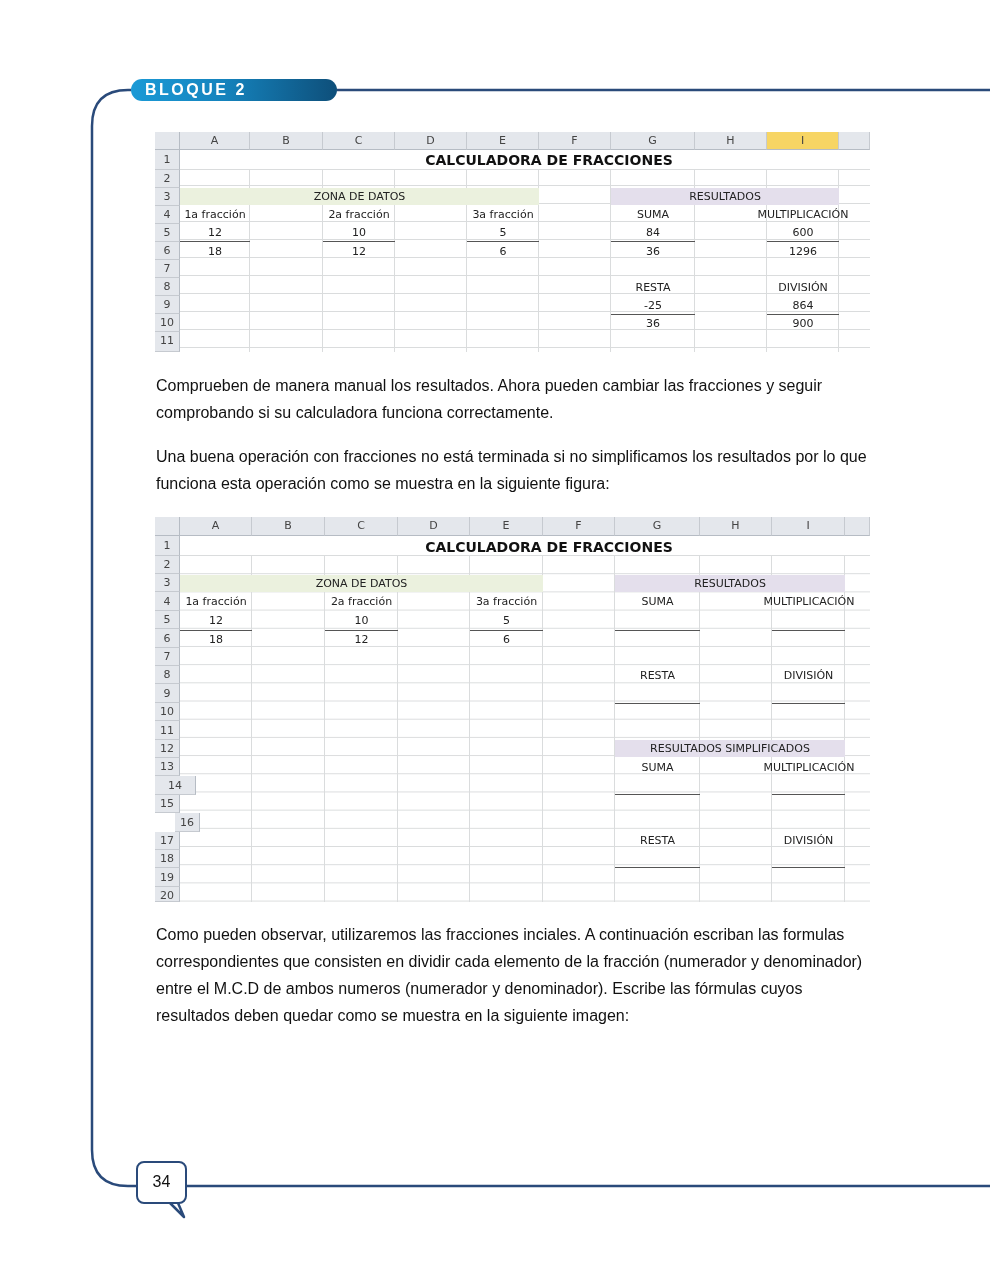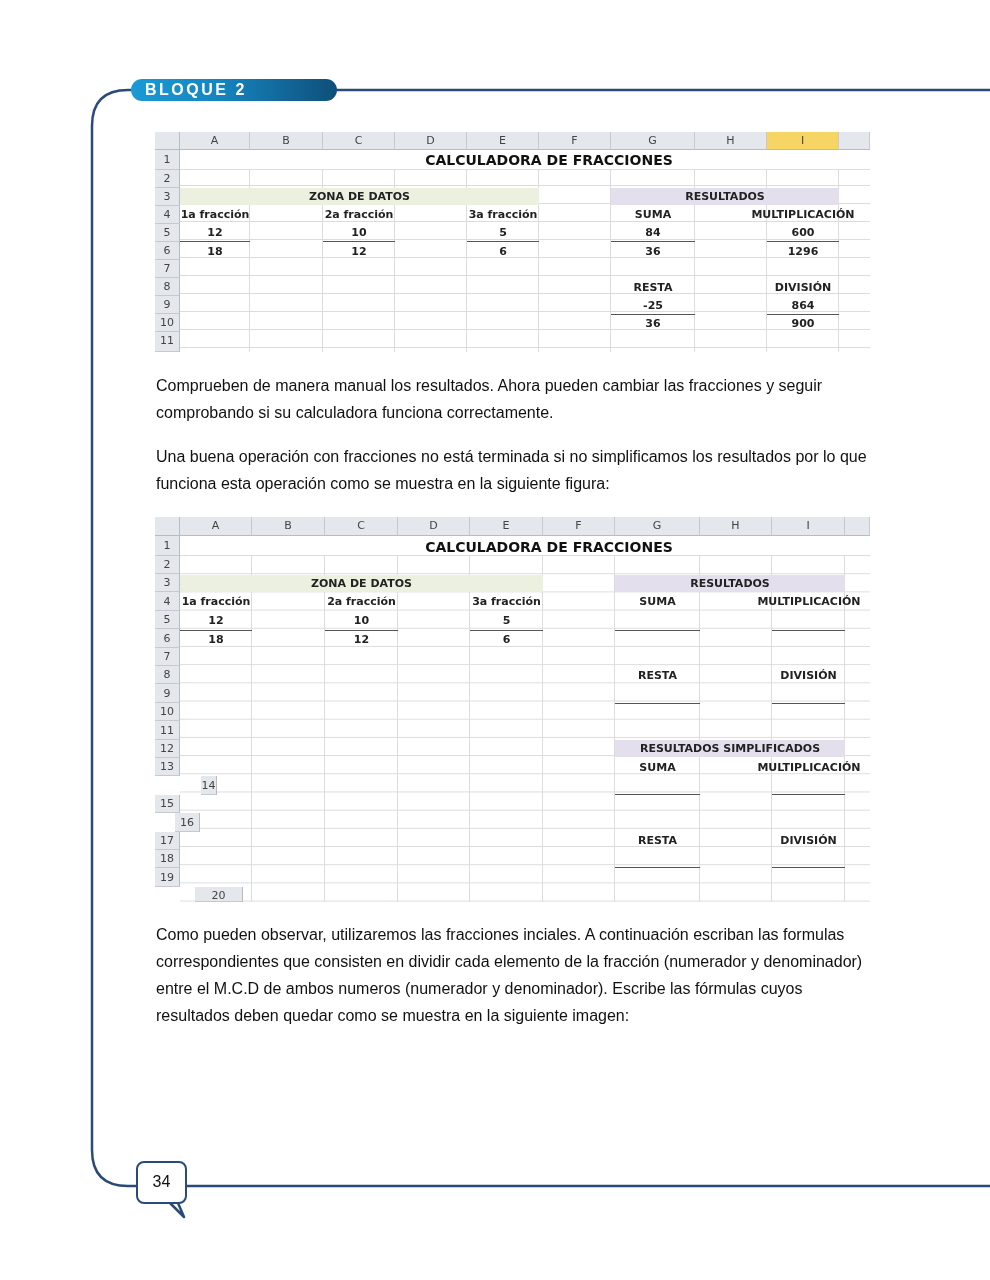--- a/index.html
+++ b/index.html
@@ -16,21 +16,21 @@
     position:absolute; left:136px; top:1161px; width:51px; height:43px;
     border:2.5px solid #2a4a7a; border-radius:8px; background:#fff;
     box-sizing:border-box; text-align:center; line-height:38px;
     font-size:16px; color:#111;
   }
   .sheet { position:absolute; font-family:"DejaVu Sans", sans-serif; font-size:11px; color:#222; }
   .sheet .colhdr { position:absolute; box-sizing:border-box; background:#e4e7ec; border-right:1px solid #c6cad0; border-bottom:1px solid #b6bcc4; text-align:center; color:#444; }
   .sheet .colhdr.sel { background:#f7d564; }
   .sheet .rowhdr { position:absolute; box-sizing:border-box; background:#e4e7ec; border-right:1px solid #b6bcc4; border-bottom:1px solid #c6cad0; text-align:center; color:#444; }
   .sheet .corner { position:absolute; box-sizing:border-box; background:#e4e7ec; border-right:1px solid #b6bcc4; border-bottom:1px solid #b6bcc4; }
-  .sheet .label { position:absolute; text-align:center; white-space:nowrap;font-weight:bold; }
+  .sheet .label { position:absolute; text-align:center; white-space:nowrap; }
   .sheet .band { position:absolute; }
   .sheet .uline { position:absolute; height:0; border-top:1.5px solid #555; }
   .para { position:absolute; left:156px; width:720px; font-family:"Liberation Sans", sans-serif; font-size:16px; line-height:27px; color:#111; }
   .para p { margin:0; }
 </style>
 </head>
 <body>
 
 <svg class="frame-svg" width="990" height="1280" viewBox="0 0 990 1280">
   <path d="M131 90 L128 90 Q92 90 92 126 L92 1150 Q92 1186 128 1186 L136 1186" fill="none" stroke="#2a4a7a" stroke-width="2.5"></path>
@@ -169,27 +169,27 @@
   <div class="rowhdr" style="left:155px;top:592px;width:25px;height:19px;line-height:19px;">4</div>
   <div class="rowhdr" style="left:155px;top:611px;width:25px;height:18px;line-height:18px;">5</div>
   <div class="rowhdr" style="left:155px;top:629px;width:25px;height:19px;line-height:19px;">6</div>
   <div class="rowhdr" style="left:155px;top:648px;width:25px;height:18px;line-height:18px;">7</div>
   <div class="rowhdr" style="left:155px;top:666px;width:25px;height:18px;line-height:18px;">8</div>
   <div class="rowhdr" style="left:155px;top:684px;width:25px;height:19px;line-height:19px;">9</div>
   <div class="rowhdr" style="left:155px;top:703px;width:25px;height:18px;line-height:18px;">10</div>
   <div class="rowhdr" style="left:155px;top:721px;width:25px;height:19px;line-height:19px;">11</div>
   <div class="rowhdr" style="left:155px;top:740px;width:25px;height:18px;line-height:18px;">12</div>
   <div class="rowhdr" style="left:155px;top:758px;width:25px;height:18px;line-height:18px;">13</div>
-  <div class="rowhdr" style="left:155px;top:776px;width:16px;height:19px;line-height:19px;margin-left:46px;">14</div>
+  <div class="rowhdr" style="left:155px;top:776px;width:41px;height:19px;line-height:19px;">14</div>
   <div class="rowhdr" style="left:155px;top:795px;width:25px;height:18px;line-height:18px;">15</div>
   <div class="rowhdr" style="left:155px;top:813px;width:25px;height:19px;line-height:19px;margin-left:20px;">16</div>
   <div class="rowhdr" style="left:155px;top:832px;width:25px;height:18px;line-height:18px;">17</div>
   <div class="rowhdr" style="left:155px;top:850px;width:25px;height:18px;line-height:18px;">18</div>
   <div class="rowhdr" style="left:155px;top:868px;width:25px;height:19px;line-height:19px;">19</div>
-  <div class="rowhdr" style="left:155px;top:887px;width:48px;height:15px;line-height:17px;margin-left:40px;">20</div>
+  <div class="rowhdr" style="left:155px;top:887px;width:25px;height:15px;line-height:17px;">20</div>
 
   <div class="band" style="left:180px;top:536px;width:690px;height:19px;background:#fff;border-bottom:1px solid #dadcdd;"></div>
   <div class="label" style="left:180px;top:537px;width:738px;height:20px;line-height:20px;font-weight:bold;font-size:14px;color:#111;">CALCULADORA DE FRACCIONES</div>
 
   <div class="band" style="left:180px;top:575px;width:363px;height:17px;background:#ebf1de;"></div>
   <div class="label" style="left:180px;top:575px;width:363px;height:18px;line-height:18px;">ZONA DE DATOS</div>
   <div class="band" style="left:615px;top:575px;width:230px;height:17px;background:#e4dfec;"></div>
   <div class="label" style="left:615px;top:575px;width:230px;height:18px;line-height:18px;">RESULTADOS</div>
 
   <div class="label" style="left:180px;top:593px;width:72px;height:18px;line-height:18px;">1a fracción</div>

